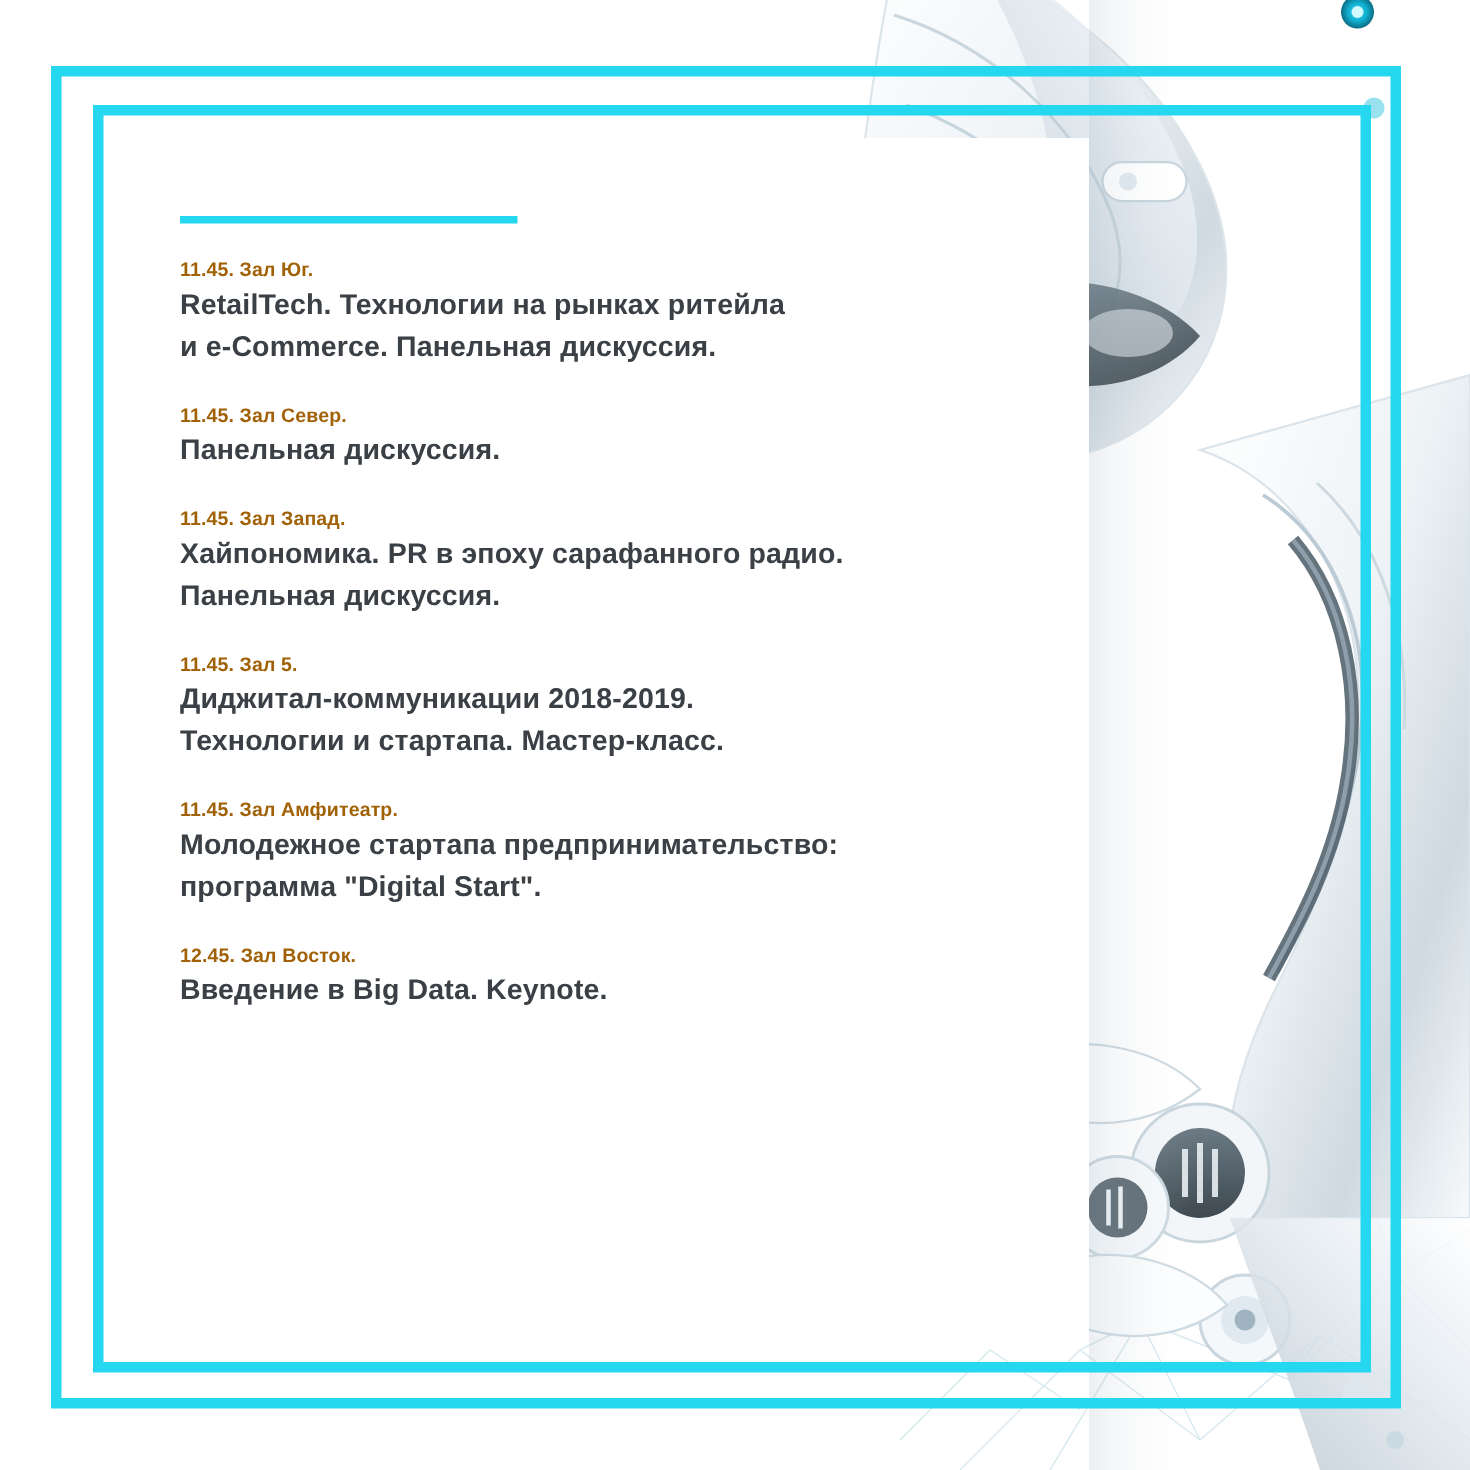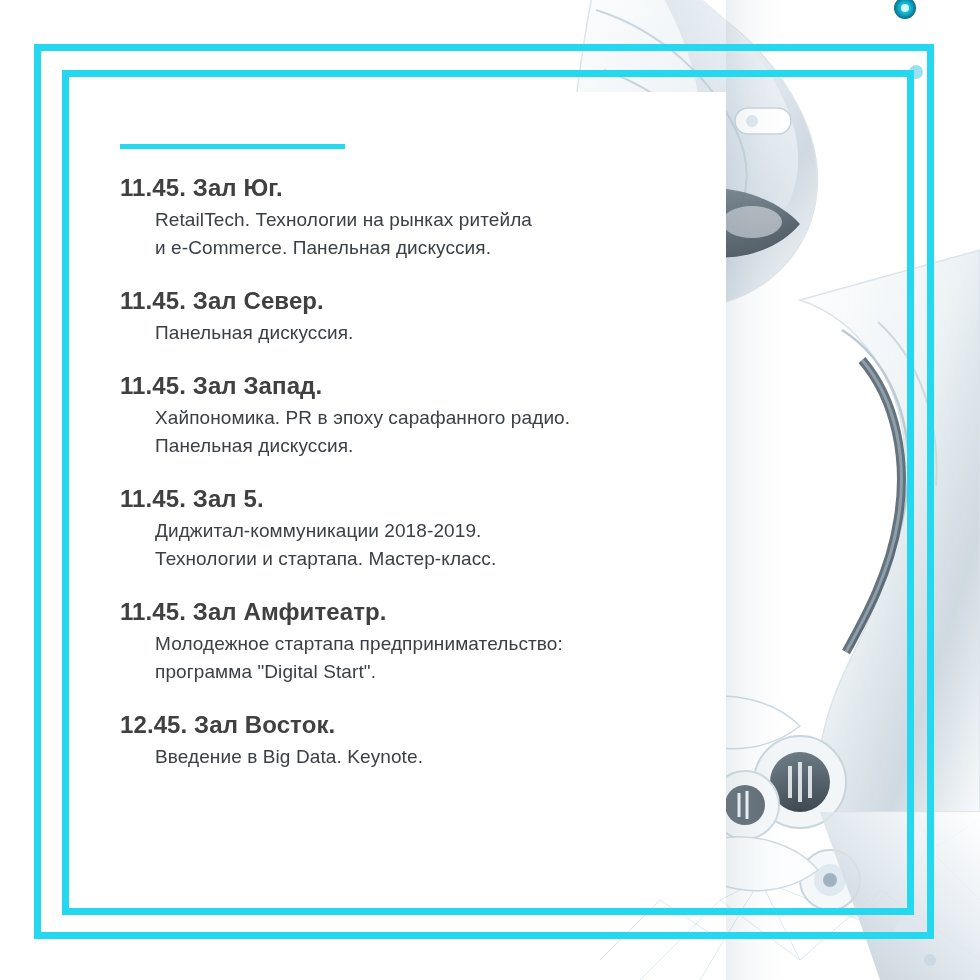--- a/index.html
+++ b/index.html
@@ -80,33 +80,32 @@
     width: 225px;
     height: 5px;
     background: #25d8ef;
     margin: 16px 0 22px 0;
   }
 
   .entry { margin-bottom: 22px; }
   .entry:last-child { margin-bottom: 0; }
 
   .entry-head {
-    font-size: 24px;
+    font-size: 13px;
     font-weight: bold;
-    color: #404040;
+    color: #a16207;
     line-height: 1.45;
     letter-spacing: 0.1px;
   }
   .entry-body {
     font-size: 19px;
-    font-weight: normal;
+    font-weight: bold;
     color: #3a4046;
     line-height: 1.48;
     letter-spacing: 0.1px;
-    margin-left: 35px;
   }
   .entry-body div { white-space: nowrap; }
 </style>
 </head>
 <body>
 
 <div class="poster">
 
   <svg class="bg-art" viewBox="0 0 980 980" preserveAspectRatio="xMidYMid slice">
     <defs>

